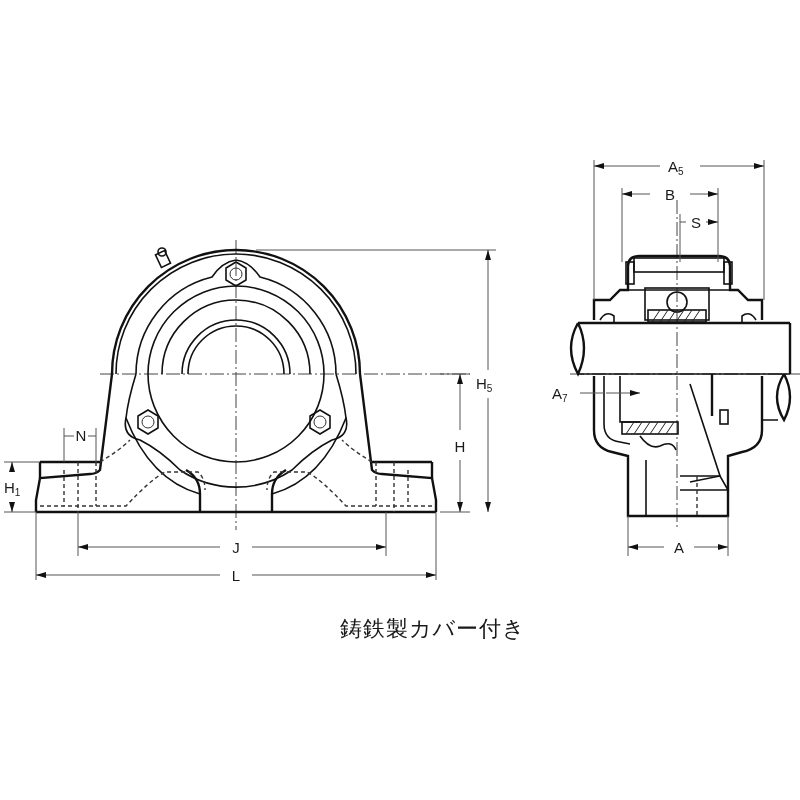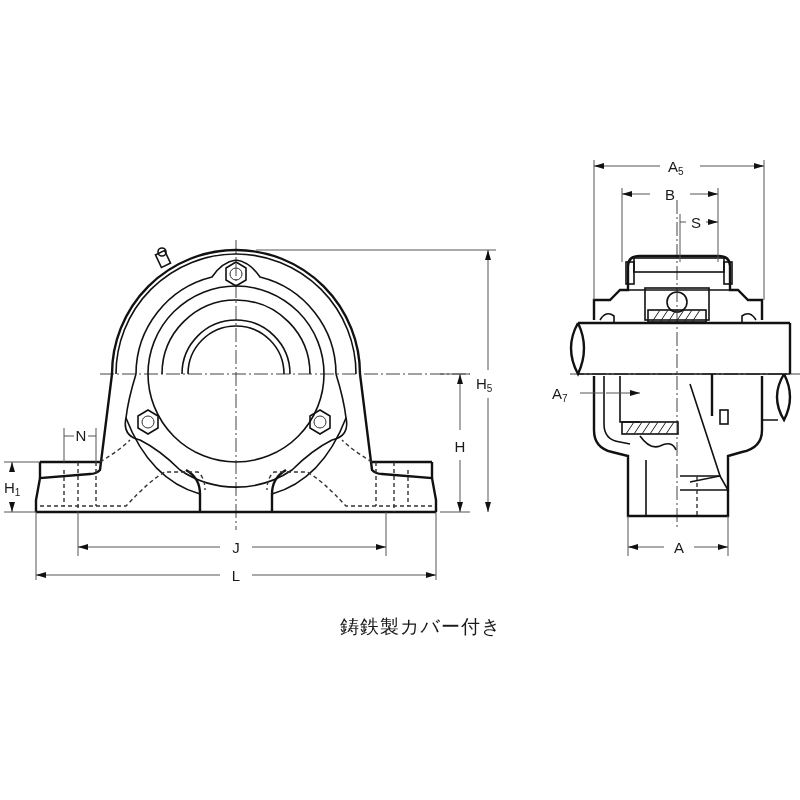--- a/index.html
+++ b/index.html
@@ -1,20 +1,20 @@
 <!DOCTYPE html>
 <html><head>
 <meta charset="utf-8">
 <style>
   html, body { margin: 0; padding: 0; background: #ffffff; }
   body { width: 800px; height: 800px; position: relative; overflow: hidden; font-family: "DejaVu Sans", sans-serif; }
   #drawing { position: absolute; left: 0; top: 0; width: 800px; height: 800px; }
   .lbl { font-family: "Liberation Sans", sans-serif; font-size: 15px; fill: #1a1a1a; }
   .sub { font-size: 10px; }
-  .caption { position: absolute; left: 340px; top: 614px; width: 250px; font-size: 19px; color: #1a1a1a; letter-spacing: 1px; font-family: "DejaVu Sans", sans-serif; }
+  .caption { position: absolute; left: 340px; top: 614px; width: 250px; font-size: 22px; color: #1a1a1a; letter-spacing: 1px; font-family: "DejaVu Sans", sans-serif; }
   .thick { stroke: #111; stroke-width: 2.4; fill: none; }
   .med { stroke: #111; stroke-width: 1.6; fill: none; }
   .thin { stroke: #333; stroke-width: 1; fill: none; }
   .dim { stroke: #555; stroke-width: 1; fill: none; }
   .dash { stroke: #333; stroke-width: 1.4; fill: none; stroke-dasharray: 4 3; }
   .center { stroke: #444; stroke-width: 1; fill: none; stroke-dasharray: 14 3 2 3; }
   .hatch { stroke: #222; stroke-width: 1; }
 </style>
 </head>
 <body>

